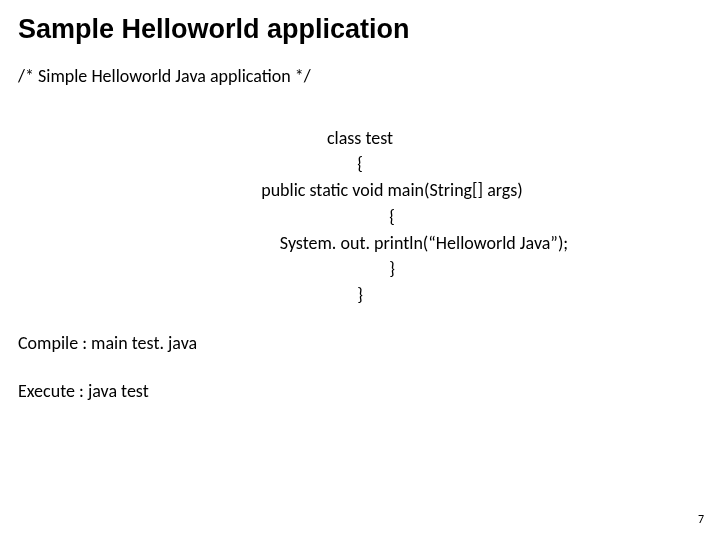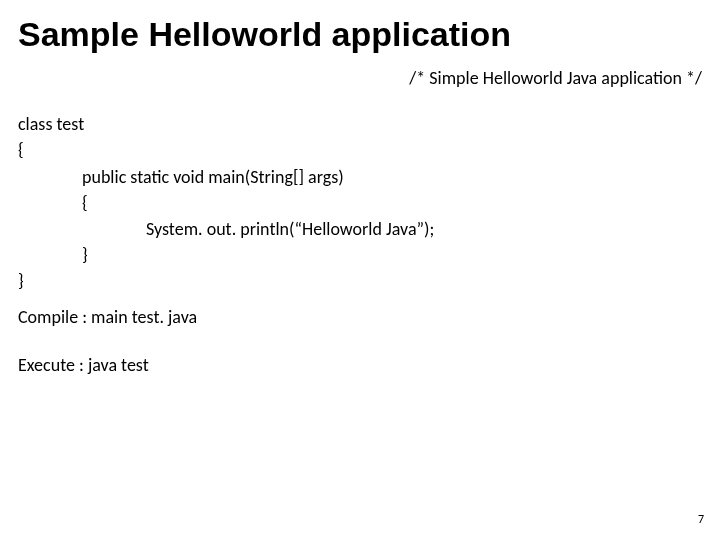--- a/index.html
+++ b/index.html
@@ -9,30 +9,30 @@
       background: #ffffff;
       font-family: Calibri, "Segoe UI", Arial, sans-serif;
       color: #000000;
       padding: 10px 18px;
       position: relative;
       font-size: 18px;
       line-height: 1.45;
     }
     .title {
       font-family: Arial, Helvetica, sans-serif;
-      font-size: 34px;
+      font-size: 27px;
       font-weight: bold;
-      margin-bottom: 6px;
+      margin-bottom: 14px;
     }
     .subtitle {
-      margin-bottom: 20px;
-      text-align: right;
+      margin-bottom: 36px;
     }
     .code-block {
-      margin-bottom: 10px;
+      margin-bottom: 22px;
+      text-align: center;
     }
     .code-line {
       white-space: pre;
     }
     .indent-1 { padding-left: 64px; }
     .indent-2 { padding-left: 128px; }
     .section {
       margin-bottom: 22px;
     }
     .exec-output { padding-left: 58px; }

